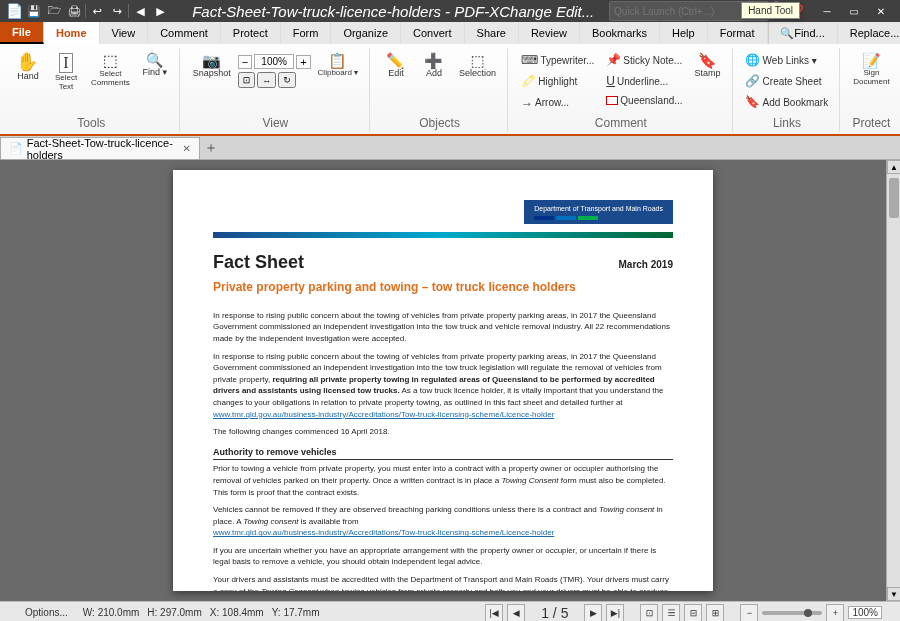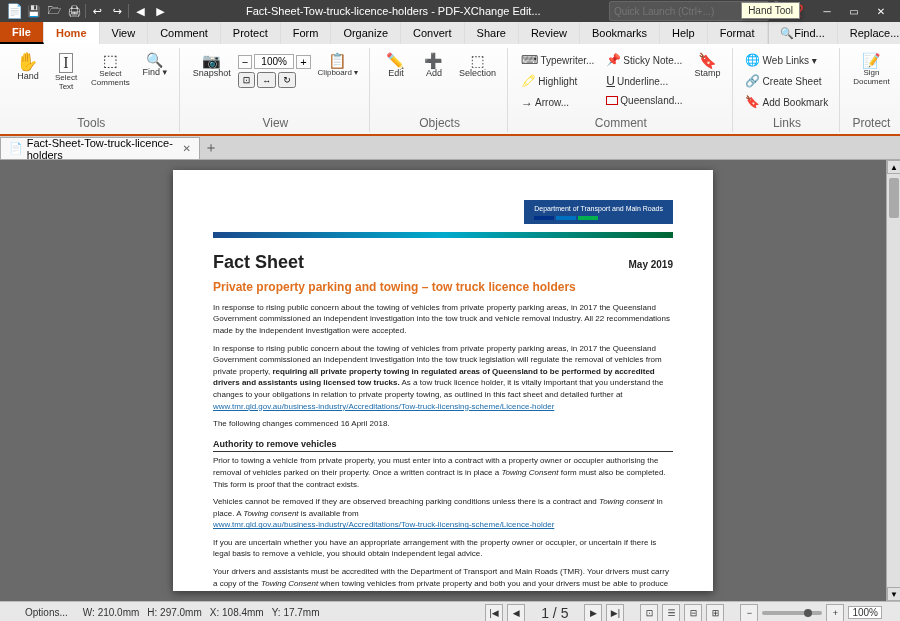--- a/index.html
+++ b/index.html
@@ -180,21 +180,21 @@
       text-align: right;
     }
     .dept-bar {
       height: 6px;
       background: linear-gradient(to right, #1a4a8c, #00aacc, #006633);
       margin-bottom: 12px;
     }
     .fact-sheet-title { font-size: 18px; font-weight: bold; color: #222; }
     .date { font-size: 10px; font-weight: bold; float: right; margin-top: 8px; }
     .clearfix::after { content: ''; display: table; clear: both; }
-    .subtitle { color: #e07020; font-size: 12px; font-weight: bold; margin: 6px 0; }
+    .subtitle { color: #e07020; font-size: 12px; font-weight: bold; margin: 14px 0; }
     .body-text { font-size: 8px; line-height: 1.45; margin-bottom: 6px; }
     .body-text b { font-weight: bold; }
     .link { color: #1a6aaa; text-decoration: underline; }
     .section-title { font-size: 9px; font-weight: bold; color: #222; margin: 8px 0 3px 0; border-bottom: 1px solid #333; padding-bottom: 1px; }
 
     
     .status-bar {
       height: 22px;
       background: #e8e8e8;
       border-top: 1px solid #bbb;
@@ -235,21 +235,21 @@
     <span class="qa-btn" title="Save">💾</span>
     <span class="qa-btn" title="Open">🗁</span>
     <span class="qa-btn" title="Print">🖨</span>
     <span class="qa-sep"></span>
     <span class="qa-btn">↩</span>
     <span class="qa-btn">↪</span>
     <span class="qa-sep"></span>
     <span class="qa-btn">◀</span>
     <span class="qa-btn">▶</span>
   </div>
-  <span class="app-title" style="font-size:11px;">Fact-Sheet-Tow-truck-licence-holders - PDF-XChange Edit...</span>
+  <span class="app-title" style="font-size:15px;font-style:italic;">Fact-Sheet-Tow-truck-licence-holders - PDF-XChange Edit...</span>
   <div class="title-right">
     <div class="hand-tool-tooltip">Hand Tool</div>
     <div style="display:flex;align-items:flex-start;gap:2px;">
       <input type="text" class="find-input" style="background: rgb(85, 85, 85); color: rgb(204, 204, 204); border-color: rgb(102, 102, 102);" placeholder="Quick Launch (Ctrl+...)">
       <span style="color:#aaa;font-size:12px;">🔍</span>
     </div>
     <span class="win-btn" style="font-size:12px;">❓</span>
     <span class="win-btn">─</span>
     <span class="win-btn">▭</span>
     <span class="win-btn close-btn">✕</span>
@@ -466,21 +466,21 @@
           <div style="display:flex;gap:2px;margin-top:2px;">
             <div style="width:20px;height:4px;background:#003087;"></div>
             <div style="width:20px;height:4px;background:#0070c0;"></div>
             <div style="width:20px;height:4px;background:#00b050;"></div>
           </div>
         </div>
       </div>
       <div class="dept-bar"></div>
 
       <div class="clearfix">
-        <span class="date">May 2019</span>
+        <span class="date">March 2019</span>
         <div class="fact-sheet-title">Fact Sheet</div>
       </div>
 
       <div class="subtitle" style="margin-top:4px;">Private property parking and towing – tow truck licence holders</div>
 
       <div class="body-text">In response to rising public concern about the towing of vehicles from private property parking areas, in 2017 the Queensland Government commissioned an independent investigation into the tow truck and vehicle removal industry. All 22 recommendations made by the independent investigation were accepted.</div>
 
       <div class="body-text">
         In response to rising public concern about the towing of vehicles from private property parking areas, in 2017 the Queensland Government commissioned an independent investigation into the tow truck legislation will regulate the removal of vehicles from private property, <b>requiring all private property towing in regulated areas of Queensland to be performed by accredited drivers and assistants using licensed tow trucks.</b> As a tow truck licence holder, it is vitally important that you understand the changes to your obligations in relation to private property towing, as outlined in this fact sheet and detailed further at <span class="link">www.tmr.qld.gov.au/business-industry/Accreditations/Tow-truck-licensing-scheme/Licence-holder</span>
       </div>

